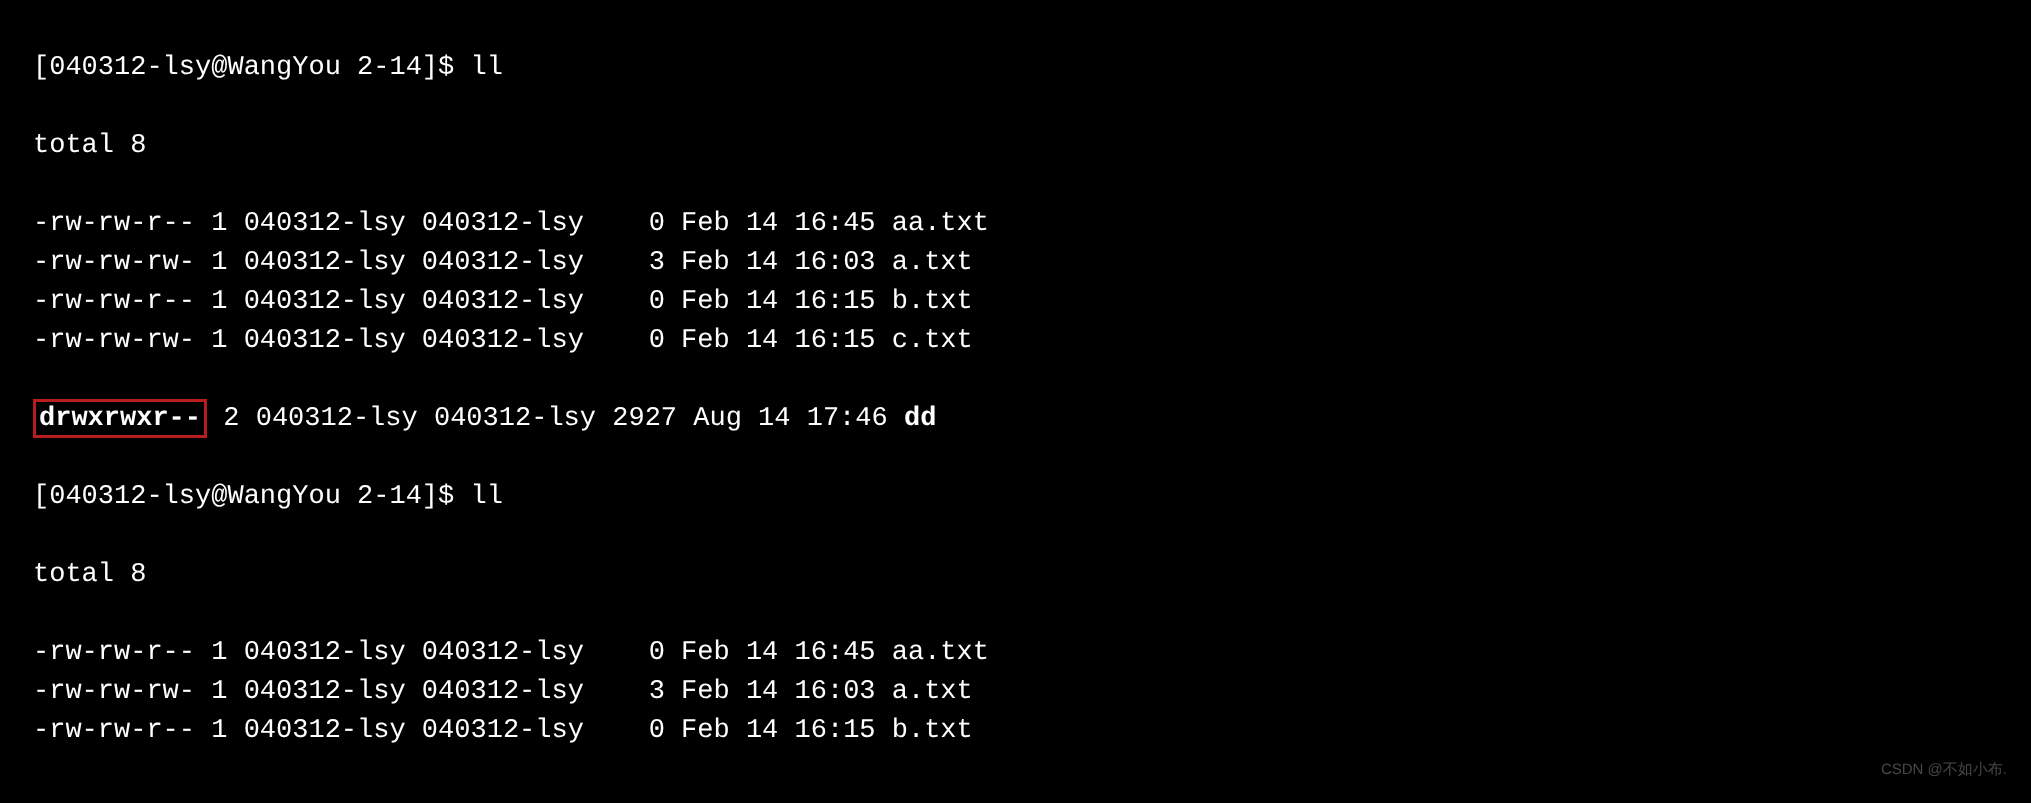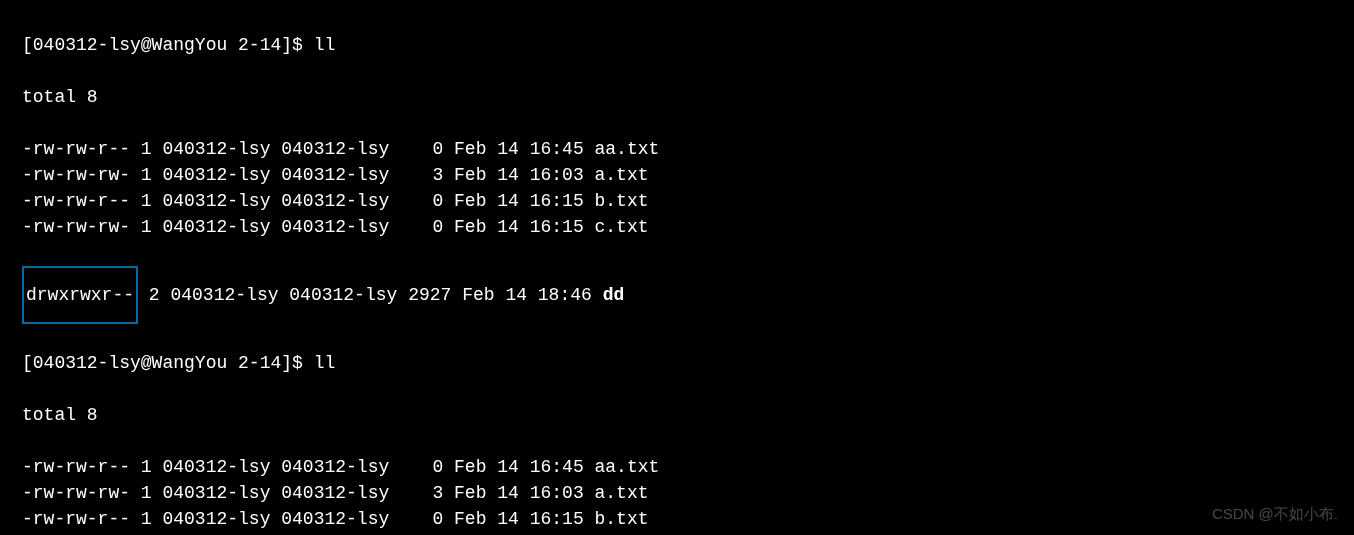--- a/index.html
+++ b/index.html
@@ -15,43 +15,44 @@
     overflow: hidden;
     position: relative;
   }
   .term {
     padding: 6px 2px 2px 6px;
     white-space: pre;
   }
   .line { display: block; margin-left: 16px; }
   .dir { color: #ffffff; font-weight: bold; }
   .redbox {
-    border: 2px solid #0369a1;
-    padding: 16px 2px;
+    border: 2px solid #b91c1c;
+    padding: 0 2px;
     display: inline-block;
     line-height: 22px;
     position: relative;
+    font-weight: bold;
   }
   .watermark {
     position: absolute;
     right: 16px;
     bottom: 8px;
     color: rgba(200,200,200,0.35);
     font-family: Arial, sans-serif;
-    font-size: 15px;
+    font-size: 10px;
   }
 </style>
 </head>
 <body>
 
 <div class="term">
 <span class="line"><span>[040312-lsy@WangYou 2-14]$ </span><span>ll</span></span>
 <span class="line">total 8</span>
 <span class="line">-rw-rw-r-- 1 040312-lsy 040312-lsy    0 Feb 14 16:45 <span>aa.txt</span></span><span class="line">-rw-rw-rw- 1 040312-lsy 040312-lsy    3 Feb 14 16:03 <span>a.txt</span></span><span class="line">-rw-rw-r-- 1 040312-lsy 040312-lsy    0 Feb 14 16:15 <span>b.txt</span></span><span class="line">-rw-rw-rw- 1 040312-lsy 040312-lsy    0 Feb 14 16:15 <span>c.txt</span></span>
-<span class="line"><span class="redbox">drwxrwxr--</span><span> </span><span>2</span><span> </span><span>040312-lsy</span><span> </span><span>040312-lsy</span><span> </span><span>2927</span><span> </span><span>Feb 14 18:46</span><span> </span><span class="dir">dd</span></span>
+<span class="line"><span class="redbox">drwxrwxr--</span><span> </span><span>2</span><span> </span><span>040312-lsy</span><span> </span><span>040312-lsy</span><span> </span><span>2927</span><span> </span><span>Aug 14 17:46</span><span> </span><span class="dir">dd</span></span>
 <span class="line"><span>[040312-lsy@WangYou 2-14]$ </span><span>ll</span></span>
 <span class="line">total 8</span>
 <span class="line">-rw-rw-r-- 1 040312-lsy 040312-lsy    0 Feb 14 16:45 <span>aa.txt</span></span><span class="line">-rw-rw-rw- 1 040312-lsy 040312-lsy    3 Feb 14 16:03 <span>a.txt</span></span><span class="line">-rw-rw-r-- 1 040312-lsy 040312-lsy    0 Feb 14 16:15 <span>b.txt</span></span>
 
 
 </div>
 
 <div class="watermark">CSDN @不如小布.</div>
 
 </body></html>

